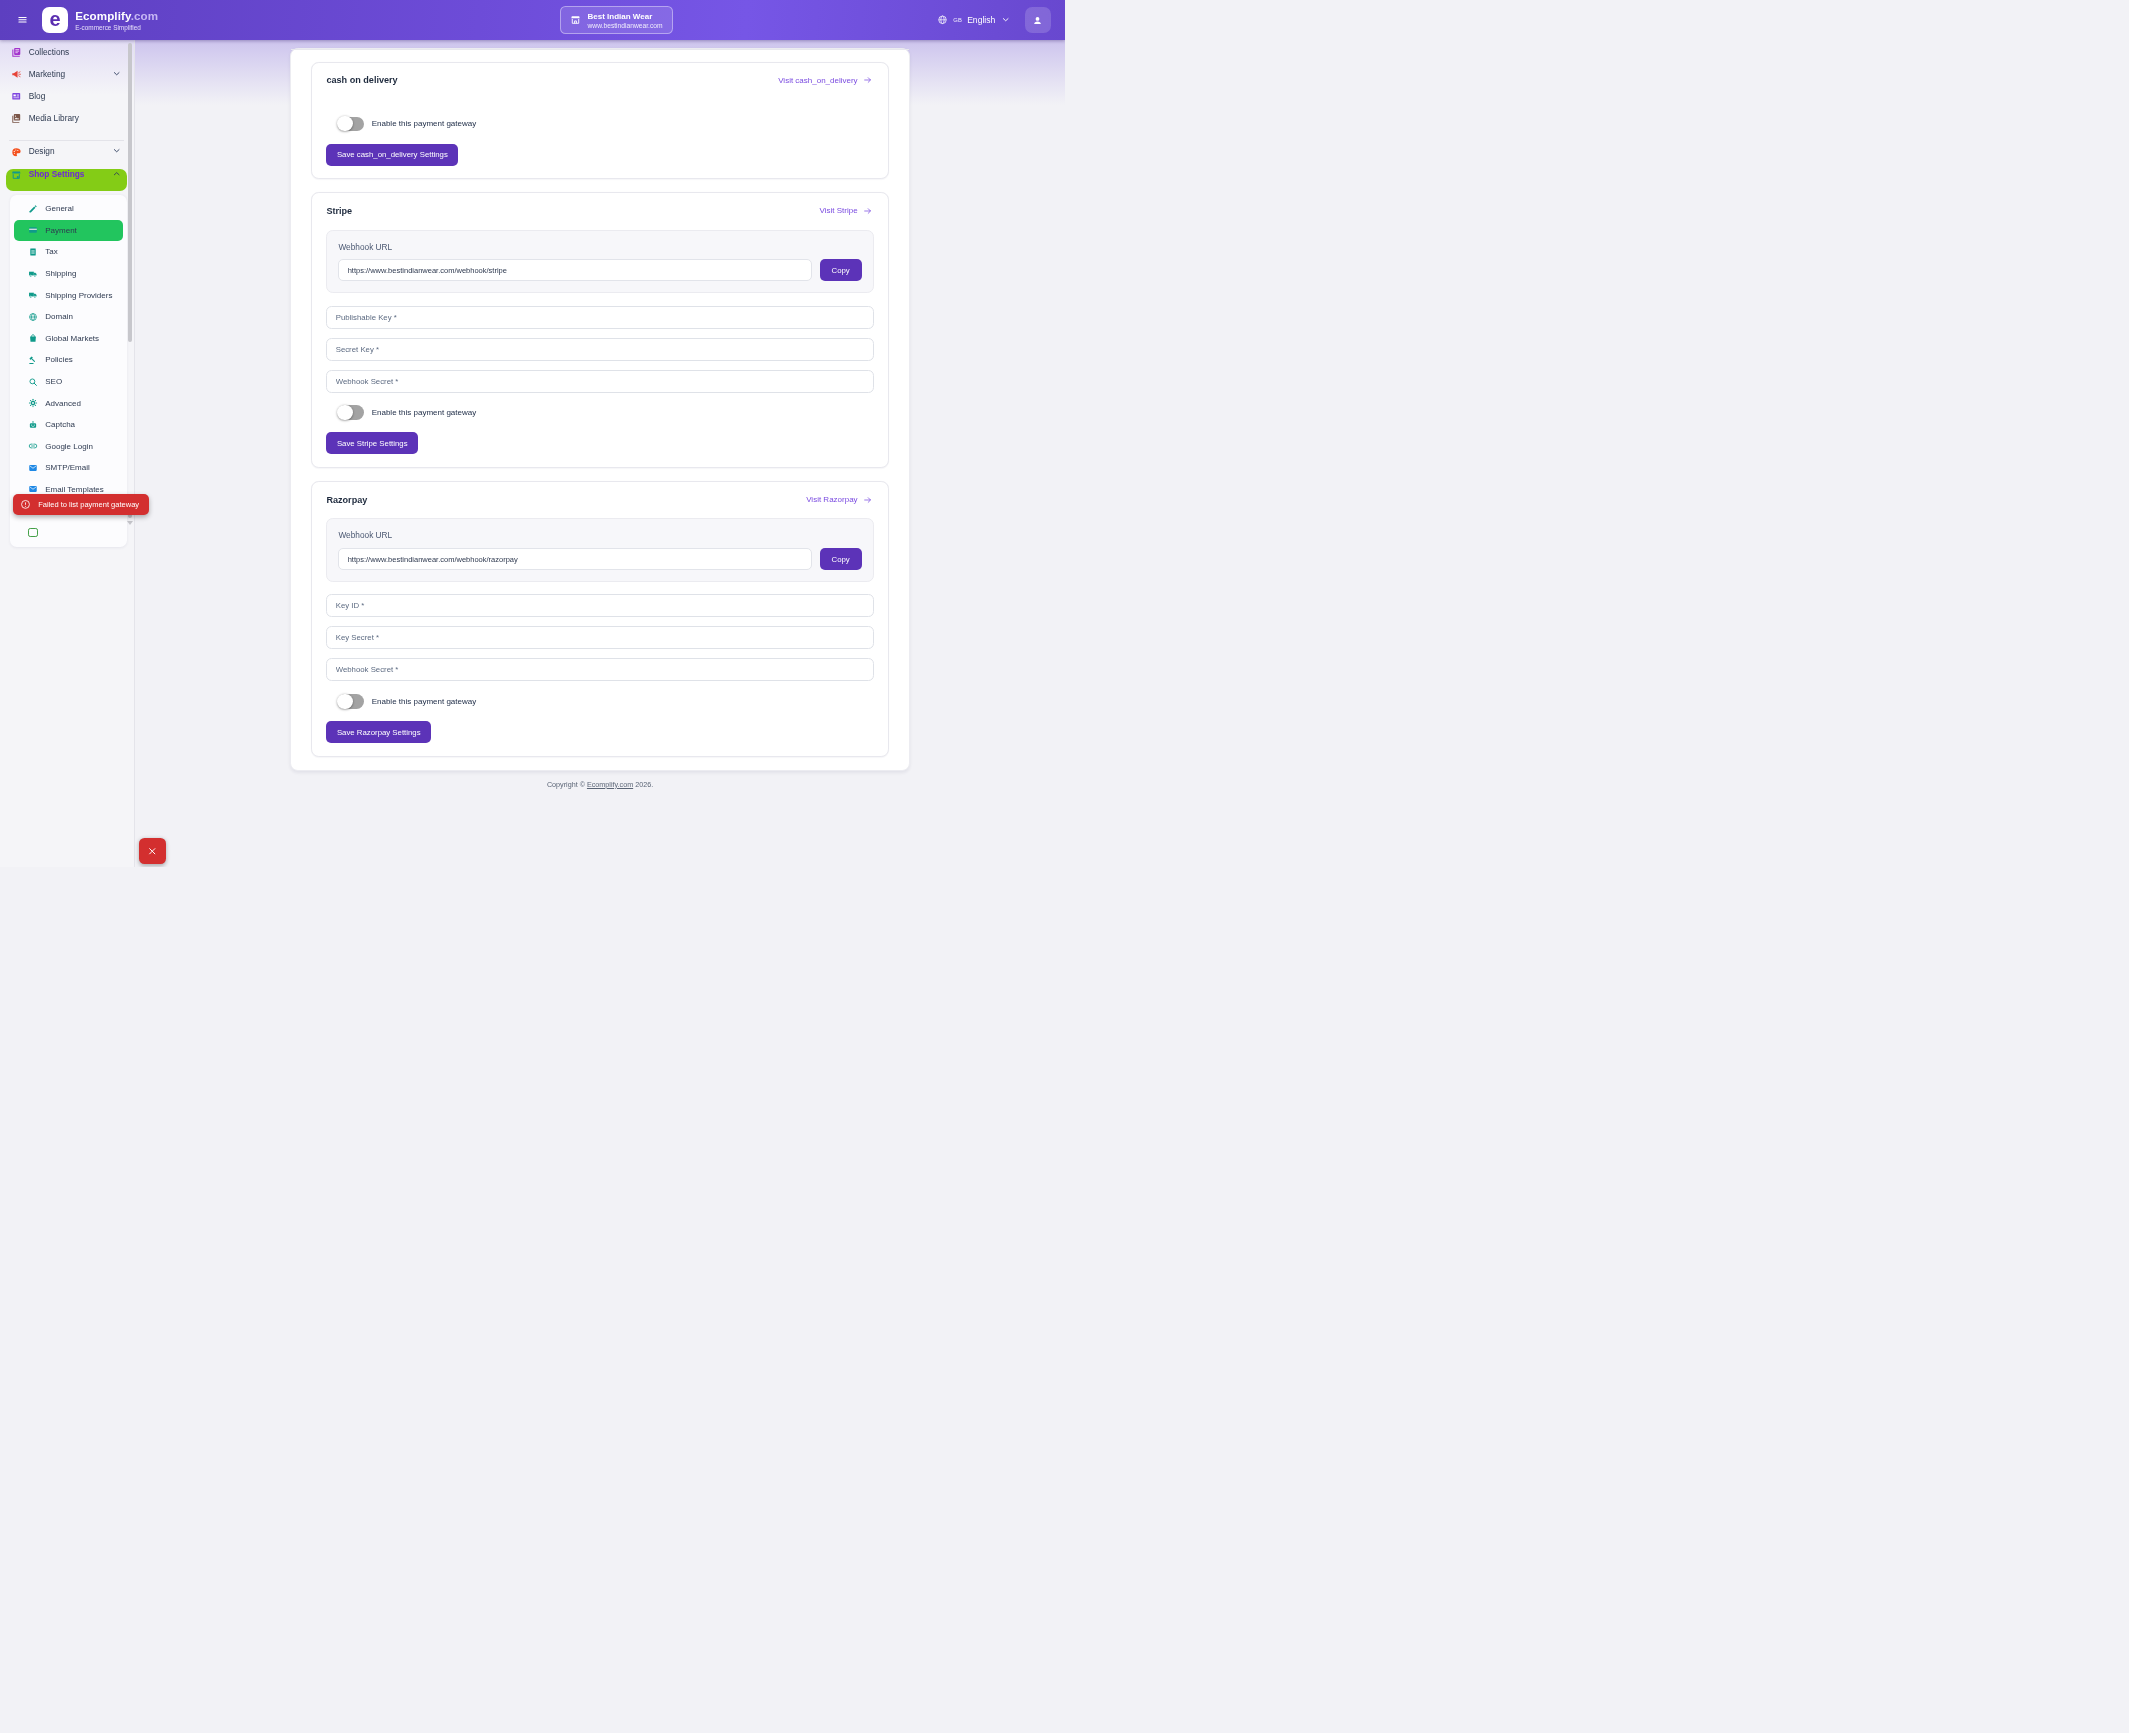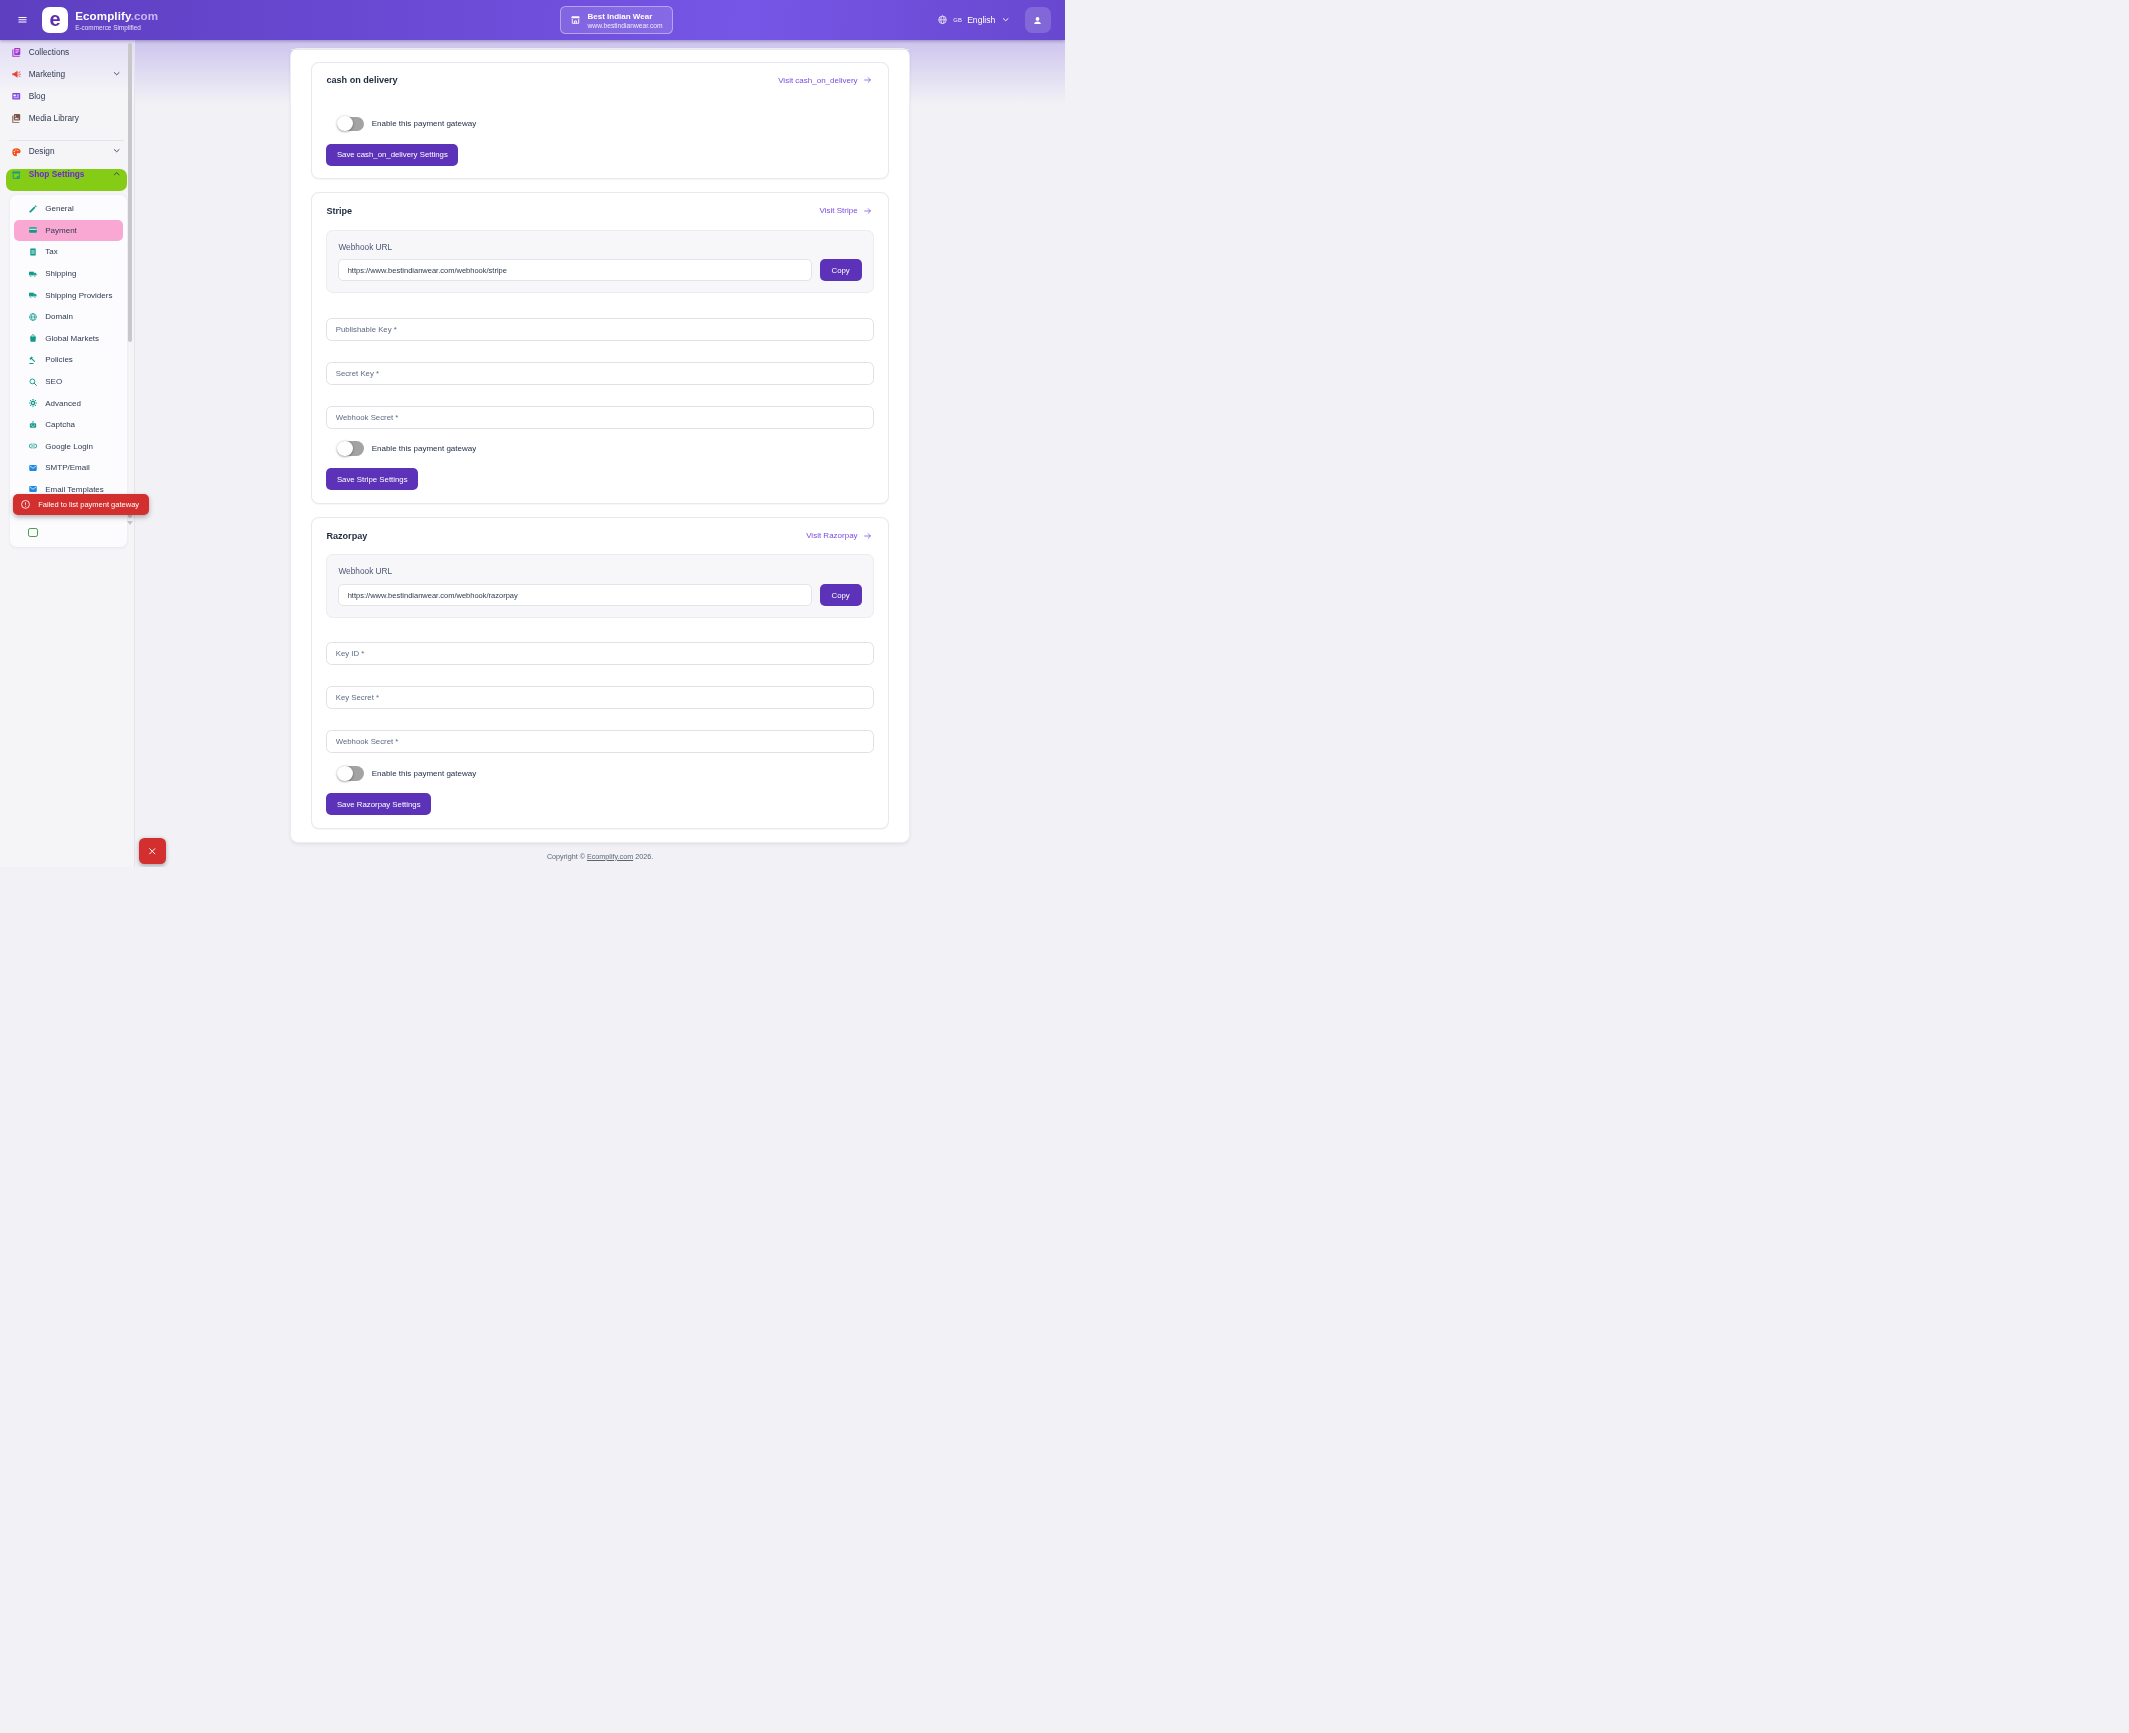--- a/index.html
+++ b/index.html
@@ -59,21 +59,21 @@
   .nav-item{ display:flex; align-items:flex-start; gap:6.7px; height:22px; padding:0 5.5px; border-radius:5px;
              color:#2e3a50; font-size:8.3px; cursor:pointer; }
   .nav-item .chev{ margin-left:auto; display:flex; color:#2c3c5c; }
   .ic{ width:11px; height:11px; display:flex; align-items:center; justify-content:center; flex:0 0 11px; }
   .nav-div{ height:0.6px; background:#e3e3e9; margin:5.5px 3.3px; }
   .shop-row{ background:#84cc16; color:#6d28d9; font-weight:bold; border-radius:7px; margin-top:1.1px; }
   .sub-panel{ background:#fcfcfe; border-radius:6.7px; margin:3.3px 0 0 4.4px; padding:3.3px 4.4px;
               box-shadow:0 0.6px 2.8px rgba(50,50,100,.08); }
   .sub-item{ display:flex; align-items:center; gap:6.7px; height:21.6px; padding:0 4.4px 0 13.3px; border-radius:5px;
              font-size:8px; color:#2e3a50; cursor:pointer; }
-  .sub-item.selected{ background:#f9a8d4; }
+  .sub-item.selected{ background:#22c55e; }
   .ghost-icon{ width:9.4px;height:9.4px;border:1.1px solid #43a047;border-radius:2.2px; }
 
   .scroll-thumb{ position:absolute; right:1.7px; top:3.3px; width:3.9px; height:299px; background:#c7c7cc; border-radius:2.2px; cursor:pointer; }
   .scroll-blob{ position:absolute; right:1.7px; top:465px; width:4.4px; height:13.3px; background:#c7c7cc; border-radius:2.8px; cursor:pointer; }
   .scroll-arrow{ position:absolute; right:0.6px; top:481px; width:0; height:0; cursor:pointer;
                  border-left:3.3px solid transparent; border-right:3.3px solid transparent; border-top:4.4px solid #c4c4c9; }
 
   
   .main{ position:relative; margin-left:135px; padding-top:48px; }
   .panel{ width:620px; margin:0 auto; background:#fff; border:0.6px solid #ececf1; border-radius:7.8px;
@@ -93,21 +93,21 @@
   .webhook-box{ margin-top:13.3px; background:#f7f7fa; border:0.6px solid #ebebf0; border-radius:6.7px; padding:11px 11px; }
   .wh-label{ font-size:8.3px; color:#4b5872; }
   .wh-row{ display:flex; gap:7.8px; margin-top:7.8px; }
   .wh-input{ flex:1; height:22px; border:0.6px solid #e2e4ea; border-radius:5px; padding:0 8.3px;
              font-size:7.5px; color:#2f3a50; background:#fff; font-family:"Liberation Sans",sans-serif; }
   .copy-btn{ width:42px; height:22px; border:none; border-radius:5px; background:#5c33b8; color:#fff;
              font-size:7.8px; cursor:pointer; font-family:"Liberation Sans",sans-serif; }
 
   .fields{ display:flex; flex-direction:column; gap:9px; margin-top:12.2px; }
   .field-input{ height:23px; border:0.6px solid #dfe2e8; border-radius:5.5px; padding:0 8.3px; font-size:7.8px;
-                color:#2f3a50; width:100%; font-family:"Liberation Sans",sans-serif;margin-top:12px; }
+                color:#2f3a50; width:100%; font-family:"Liberation Sans",sans-serif; }
   ::placeholder{ color:#5d6b82; opacity:1; }
 
   .enable-row{ display:flex; align-items:center; gap:7.8px; font-size:8px; color:#22304a; margin-top:12.2px; cursor:pointer; width:max-content;padding-left:12px; }
   .card-cod .enable-row{ margin-top:30px; }
   .switch{ position:relative; width:25.5px; height:15.5px; flex:0 0 25.5px; }
   .switch .track{ position:absolute; inset:0.6px 0; background:#a3a3a3; border-radius:7.8px; }
   .switch .thumb{ position:absolute; left:-1.1px; top:0; width:15.5px; height:15.5px; border-radius:50%; background:#fff;
                   box-shadow:0 0.6px 2.2px rgba(0,0,0,.45); }
   .save-btn{ display:inline-block; margin-top:12.2px; height:22px; padding:0 10.5px; background:#5c33b8; color:#fff;
              border:none; border-radius:5px; font-size:7.8px; cursor:pointer; font-family:"Liberation Sans",sans-serif; }

